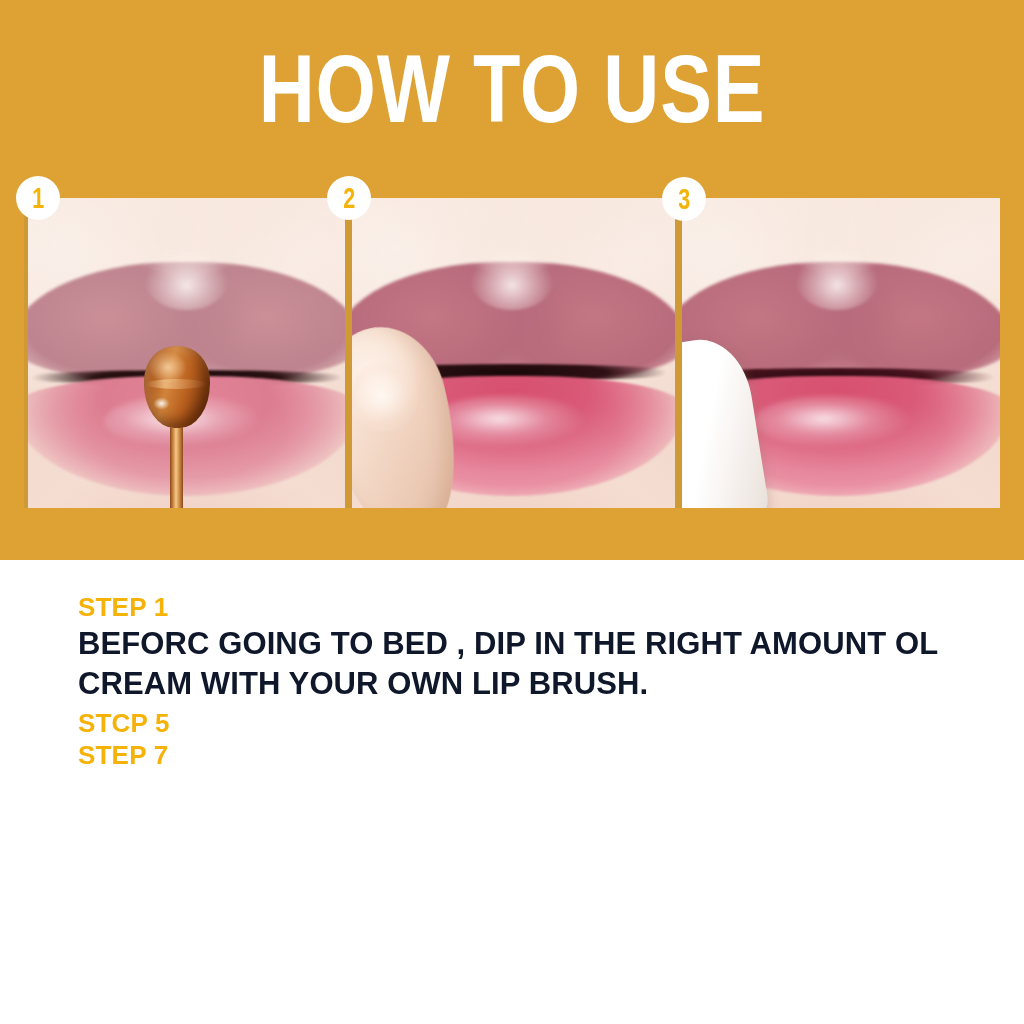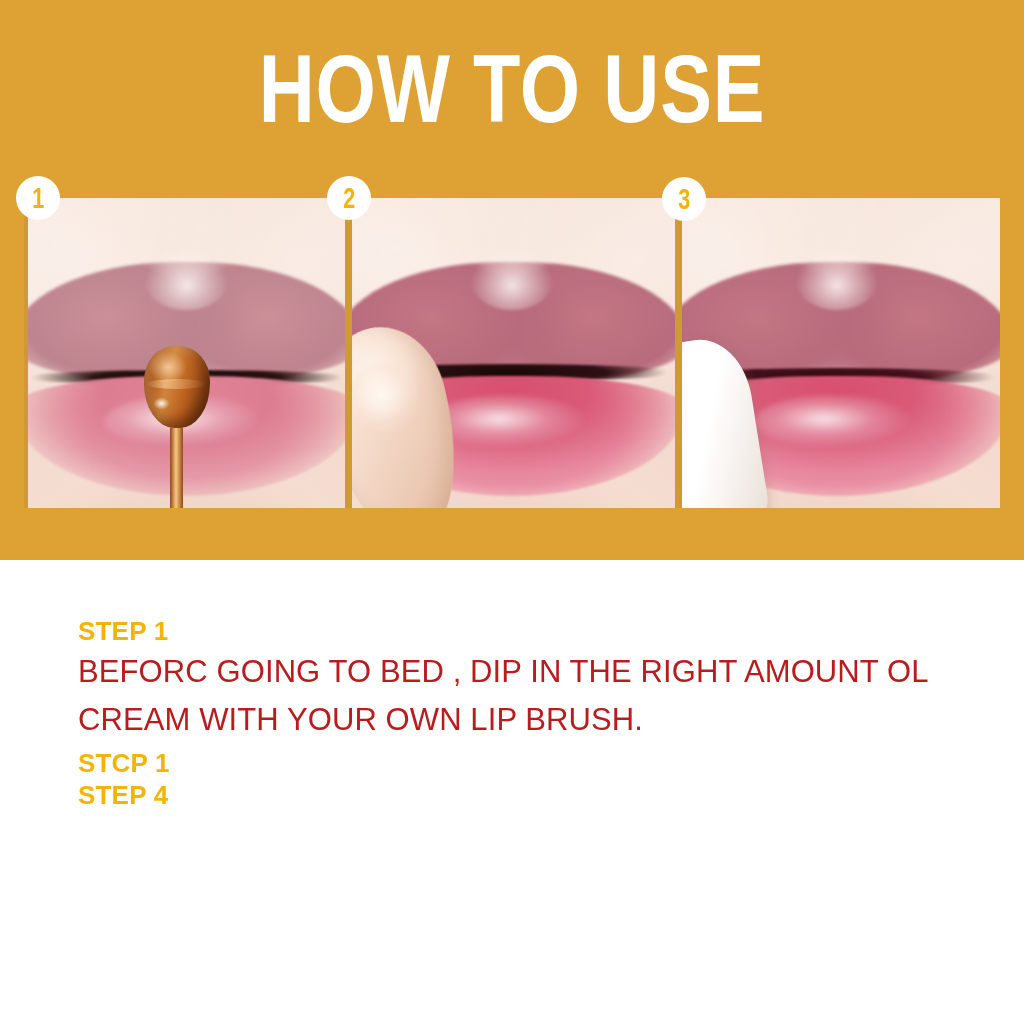--- a/index.html
+++ b/index.html
@@ -299,40 +299,40 @@
     display: block;
   }
   .badge.b1 { left: 16px;  top: 176px; }
   .badge.b2 { left: 327px; top: 176px; }
   .badge.b3 { left: 662px; top: 177px; }
 
   
   .instructions {
     position: absolute;
     left: 78px;
-    top: 616px;
+    top: 592px;
     width: 900px;
   }
 
   .step-head {
     color: #f5b309;
     font-family: "Liberation Sans Narrow", "Liberation Sans", sans-serif;
     font-weight: 700;
     font-size: 26px;
     line-height: 30px;
     letter-spacing: .2px;
     margin: 0 0 2px 0;
   }
 
   .step-body {
-    color: #b91c1c;
+    color: #0f172a;
     font-family: "Liberation Sans Narrow", "Liberation Sans", sans-serif;
-    font-weight: 400;
+    font-weight: 700;
     font-size: 31px;
-    line-height: 48px;
+    line-height: 40px;
     letter-spacing: .1px;
     margin: 0 0 4px 0;
     white-space: pre-line;
   }
 
   .step-block { margin-bottom: 2px; }
 </style>
 </head>
 <body>
 
@@ -384,19 +384,19 @@
 
 <div class="instructions">
 
   <div class="step-block">
     <p class="step-head">STEP 1</p>
     <p class="step-body">BEFORC GOING TO BED , DIP IN THE RIGHT AMOUNT OL
 CREAM WITH YOUR OWN LIP BRUSH.</p>
   </div>
 
   <div class="step-block">
-    <p class="step-head">STCP 1</p>
+    <p class="step-head">STCP 5</p>
   </div>
 
   <div class="step-block">
-    <p class="step-head">STEP 4</p>
+    <p class="step-head">STEP 7</p>
   </div>
 </div>
 
 </body></html>

